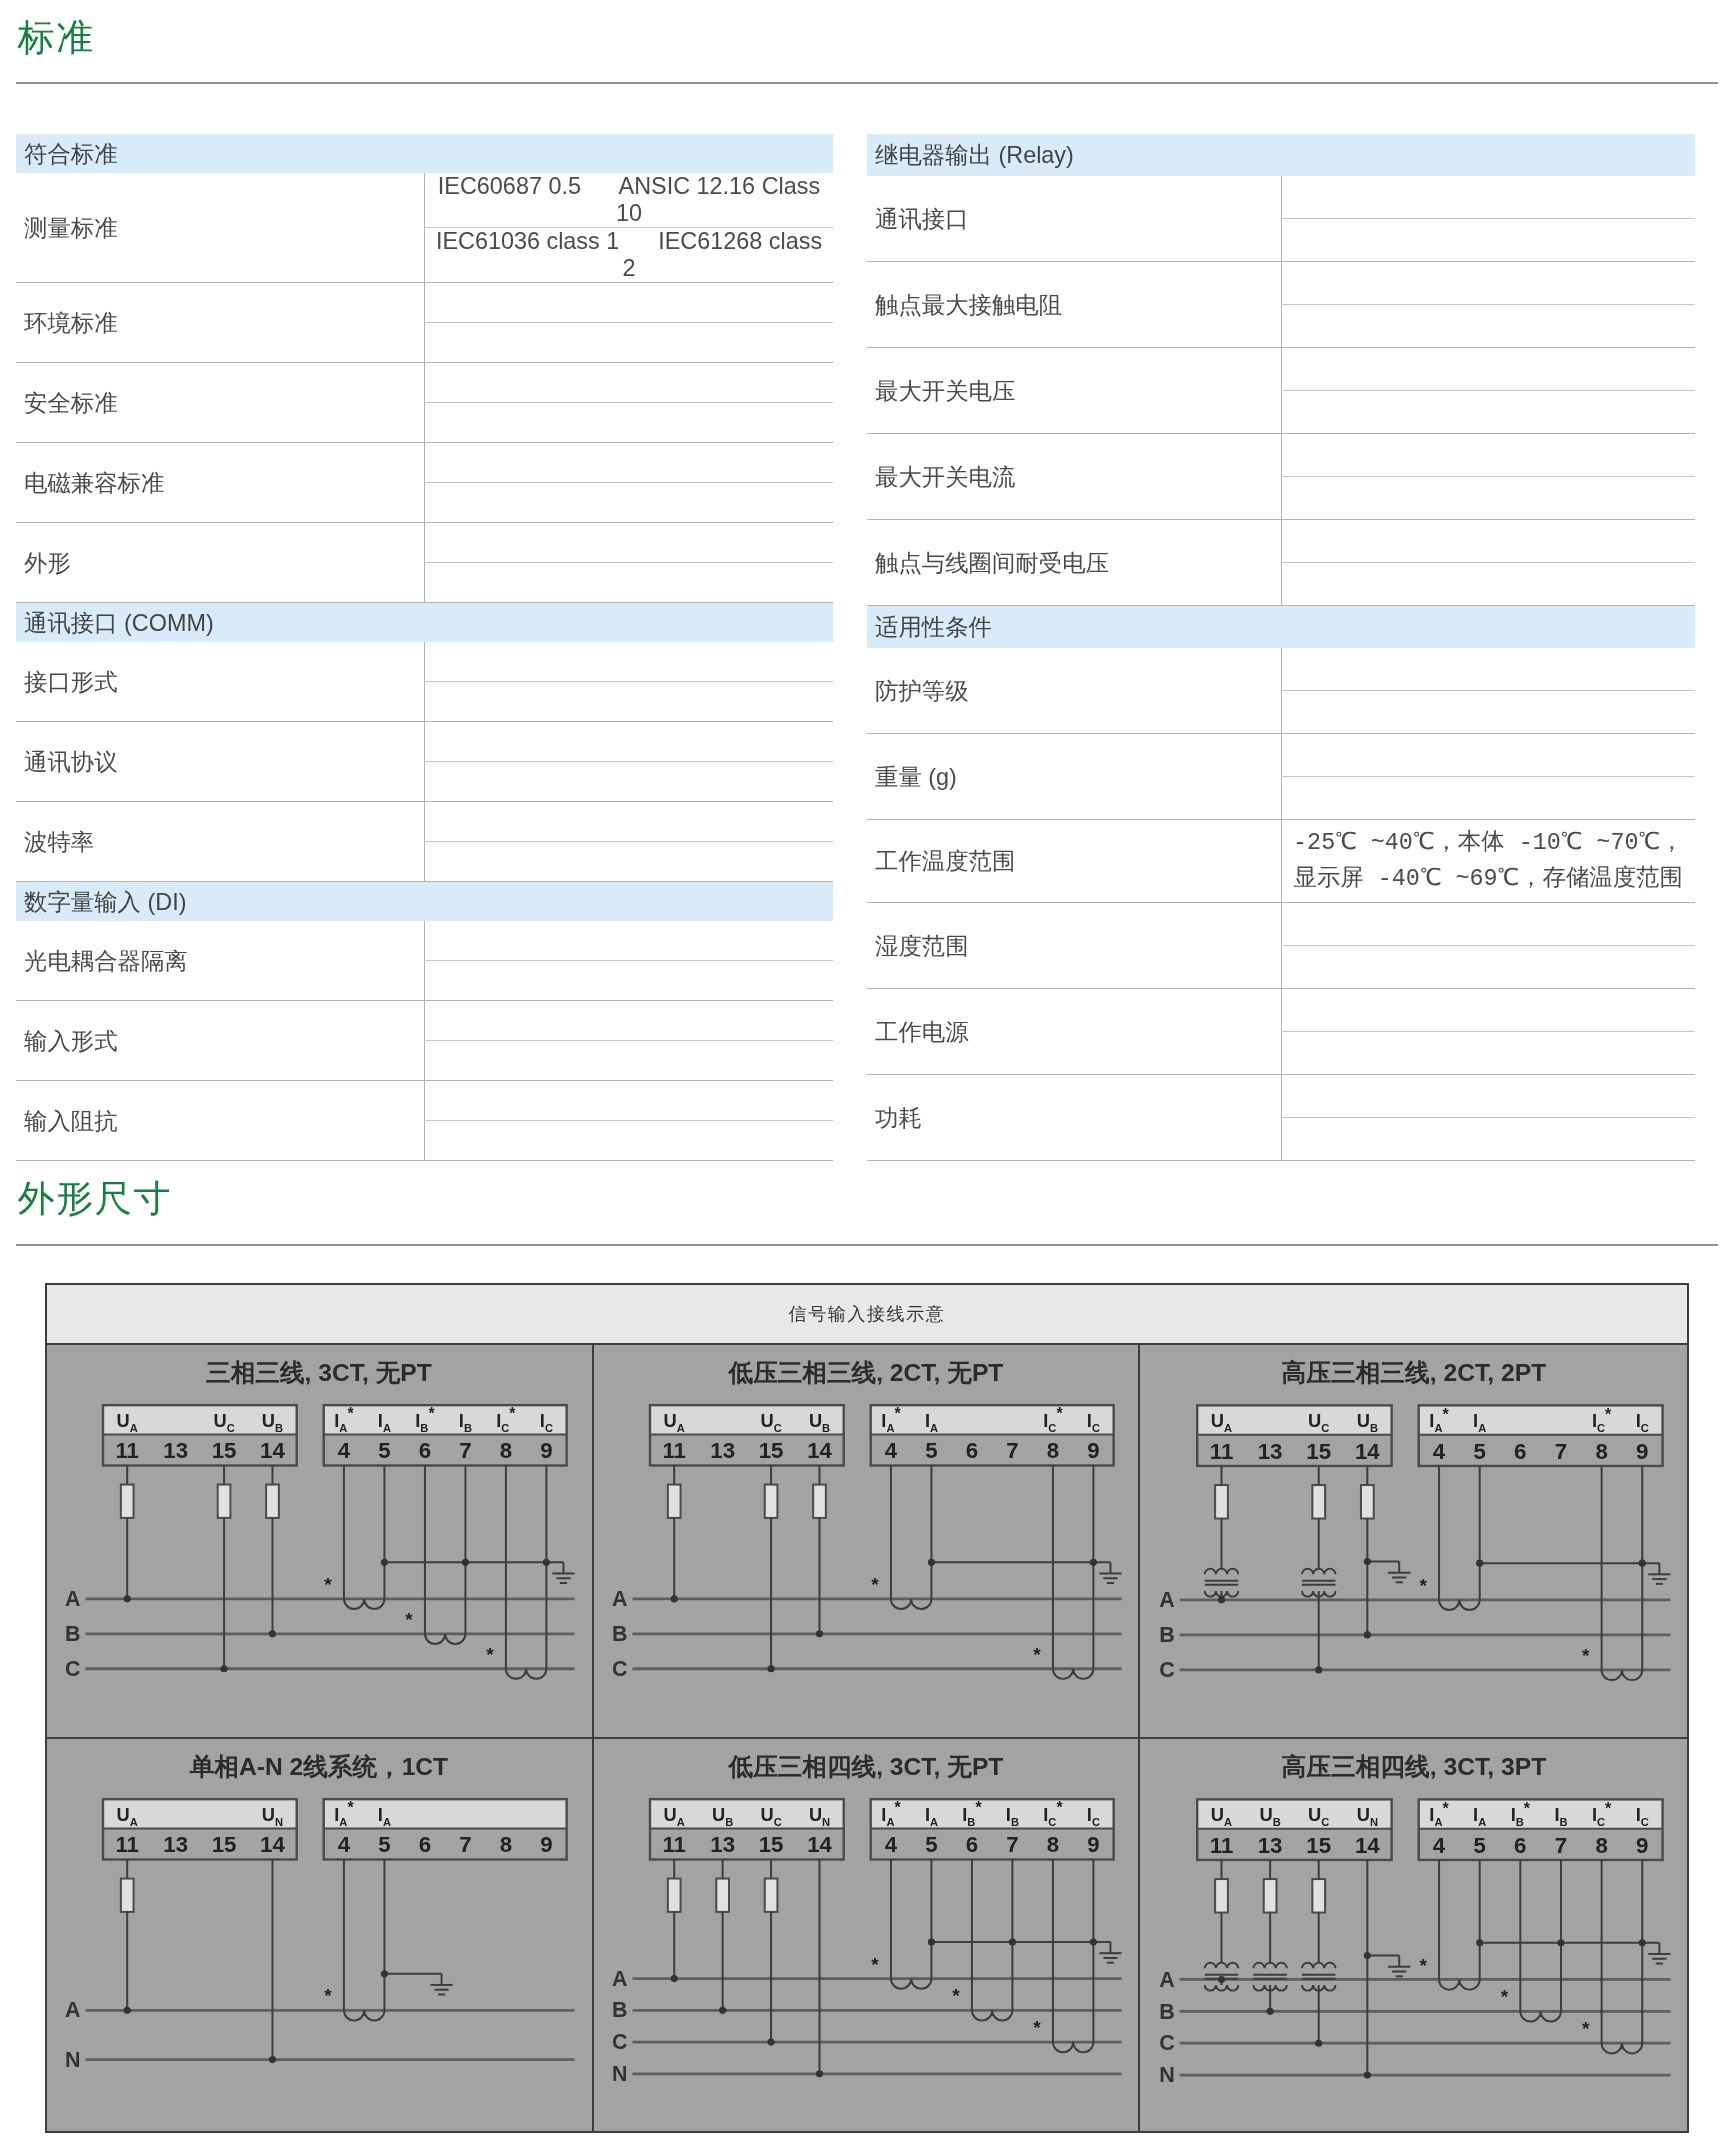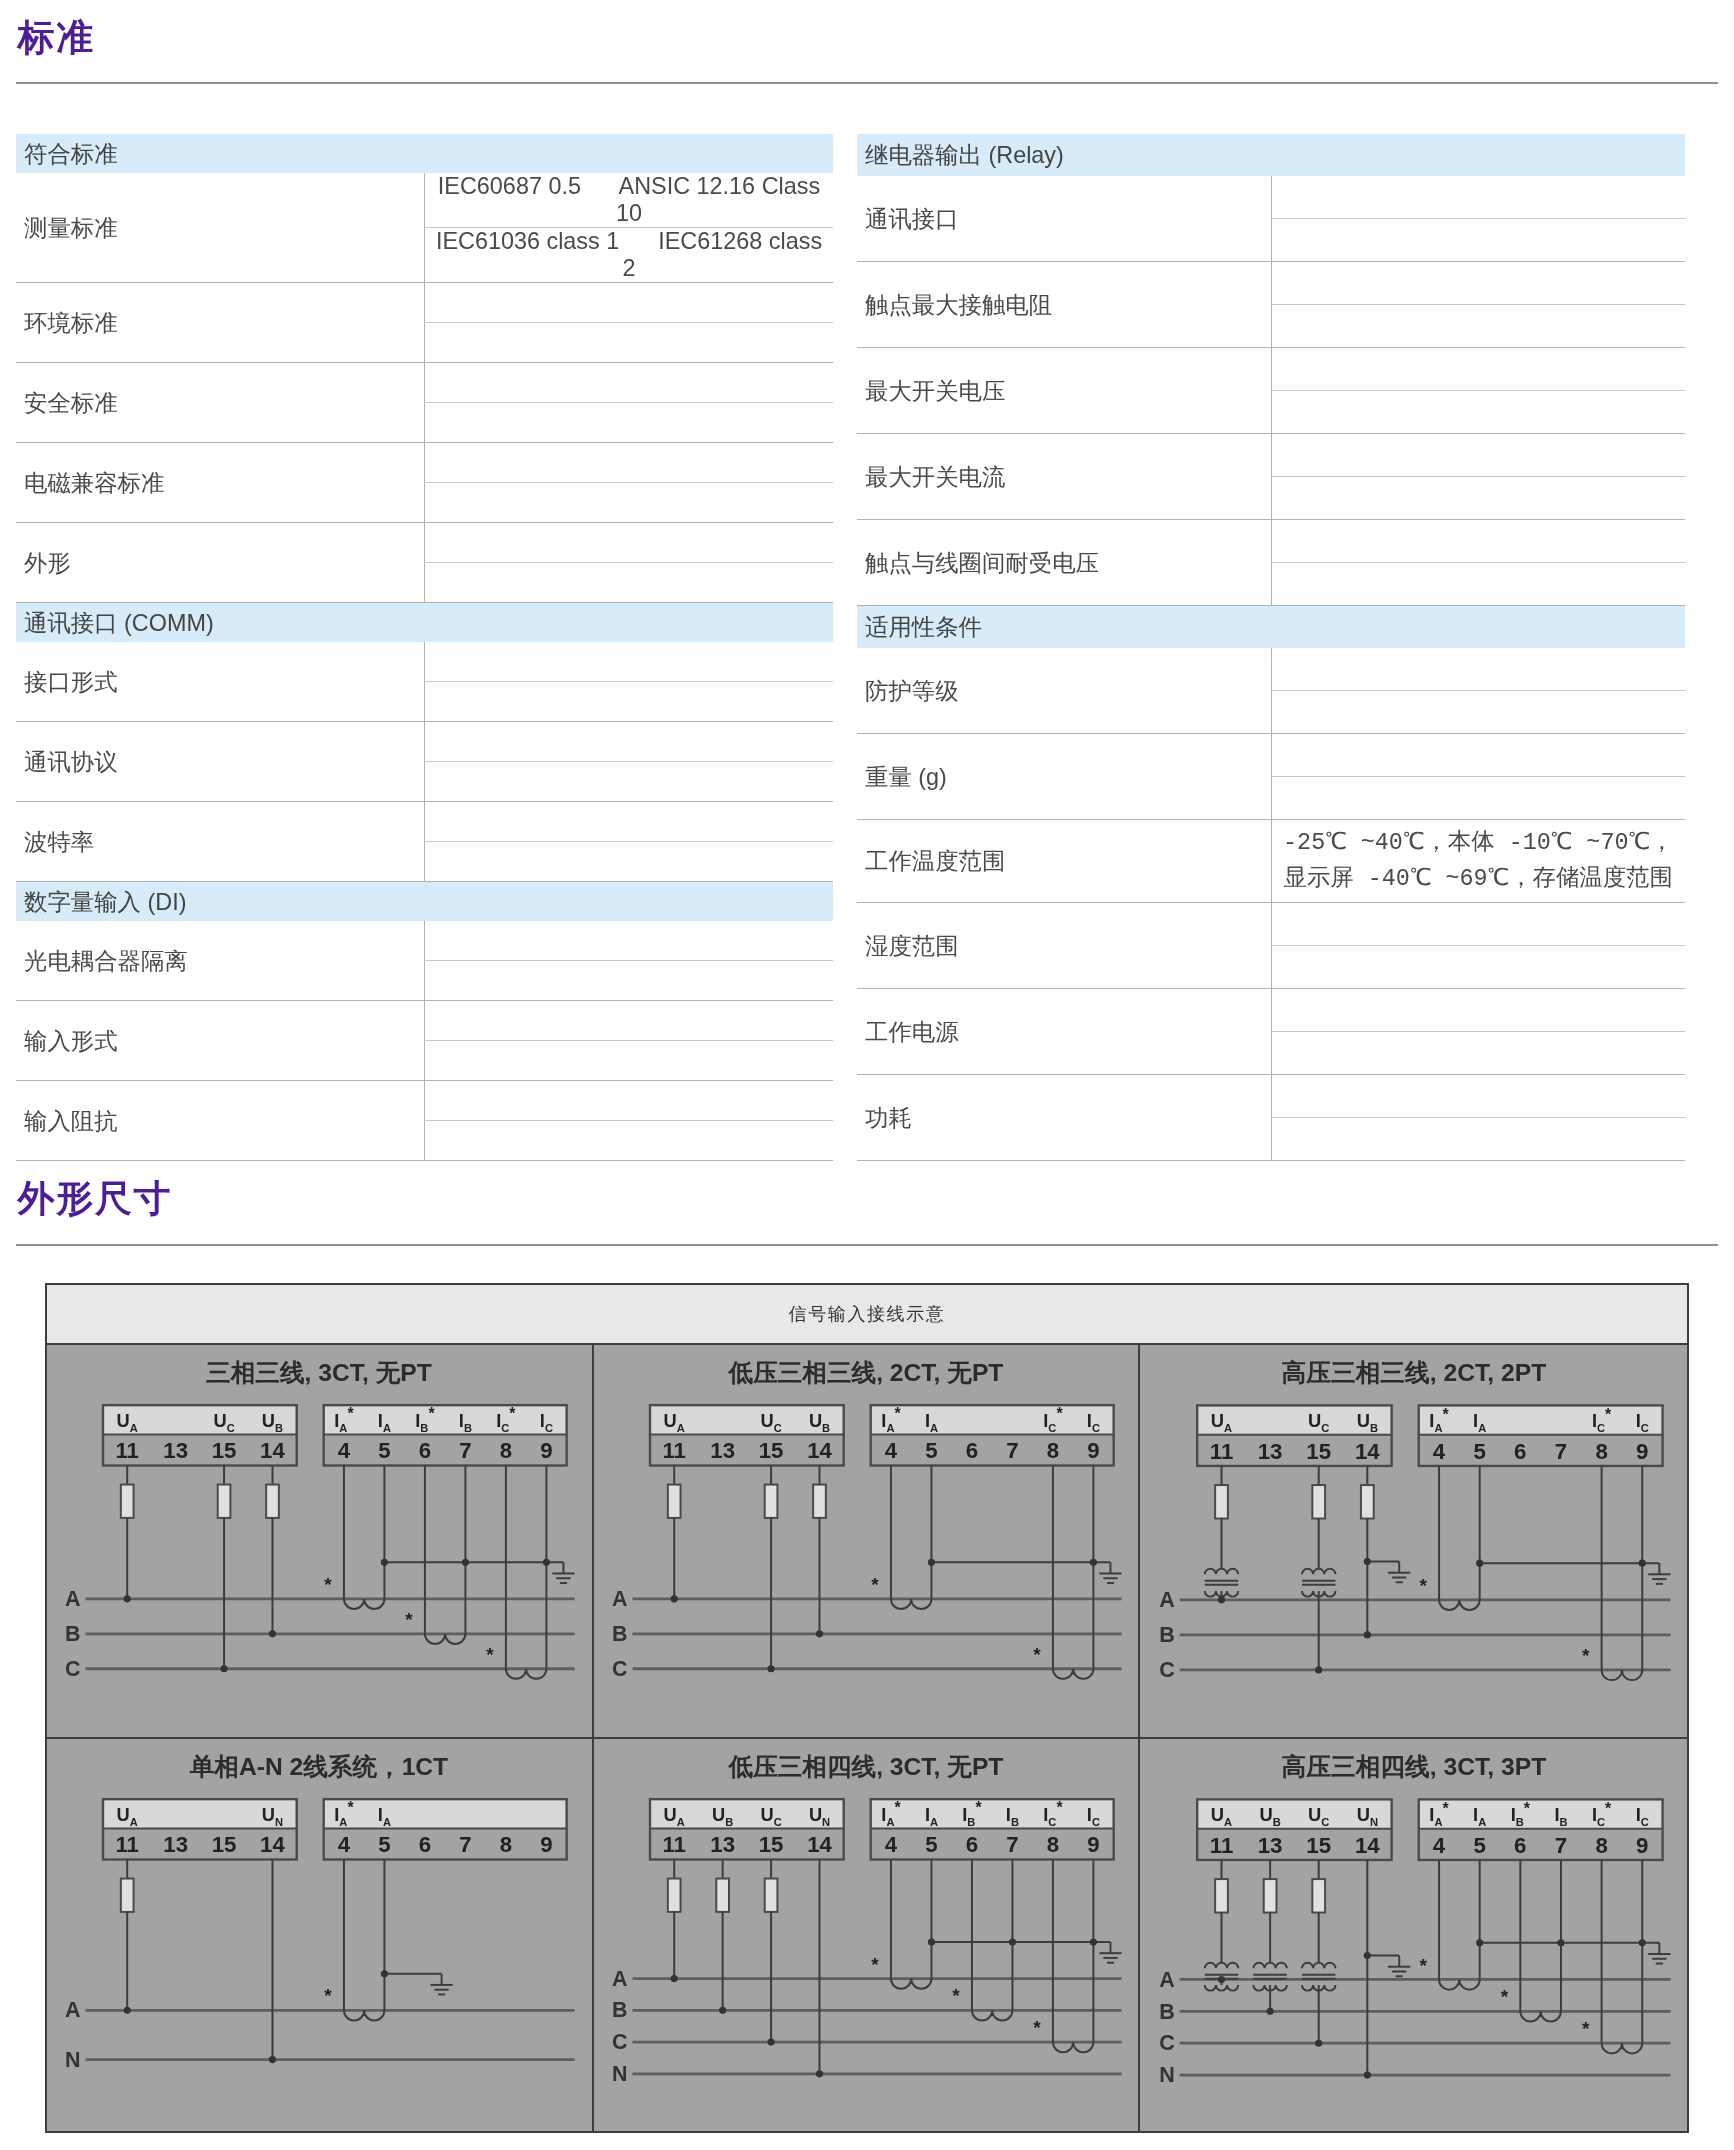--- a/index.html
+++ b/index.html
@@ -1,23 +1,23 @@
 <!DOCTYPE html>
 <html style="font-size:13px"><head>
 <meta charset="utf-8">
 <style>
   html,body{margin:0;padding:0;background:#fff}
   body{width:1734px;height:2151px;position:relative;overflow:hidden;
        font-family:"Liberation Sans","DejaVu Sans",sans-serif;color:#4a4a4a}
   .page{position:absolute;inset:0;padding:0 16px;box-sizing:border-box}
-  .sec-title{color:#4c1d95;font-size:37px;font-weight:bold;margin:13px 0 0 1.6px;letter-spacing:1.6px}
+  .sec-title{color:#15803d;font-size:37px;font-weight:normal;margin:13px 0 0 1.6px;letter-spacing:1.6px}
   hr.rule{border:none;border-top:2.4px solid #8f8f8f;margin:19.4px 0 0 0}
 
   
-  .tables{display:flex;gap:24px;margin-top:50px}
+  .tables{display:flex;gap:34px;margin-top:50px}
   table.spec{border-collapse:collapse;table-layout:fixed}
   #left-table{width:817px}
   #right-table{width:828px}
   table.spec td{font-size:23.4px;height:39px;padding:0 8px;vertical-align:middle;white-space:pre-wrap}
   #right-table td{height:41px}
   td.band{background:#d7ecf8;color:#444;font-size:24px;padding-left:13px;border-bottom:none}
   td.lbl{padding-left:13px;border-bottom:0.8px solid #b3b3b3}
   td.val{text-align:center;border-left:0.8px solid #b3b3b3;border-bottom:0.8px solid #b3b3b3}
   td.val-top{border-bottom:0.8px solid #c6c6c6}
   td.val .two{line-height:36px}

